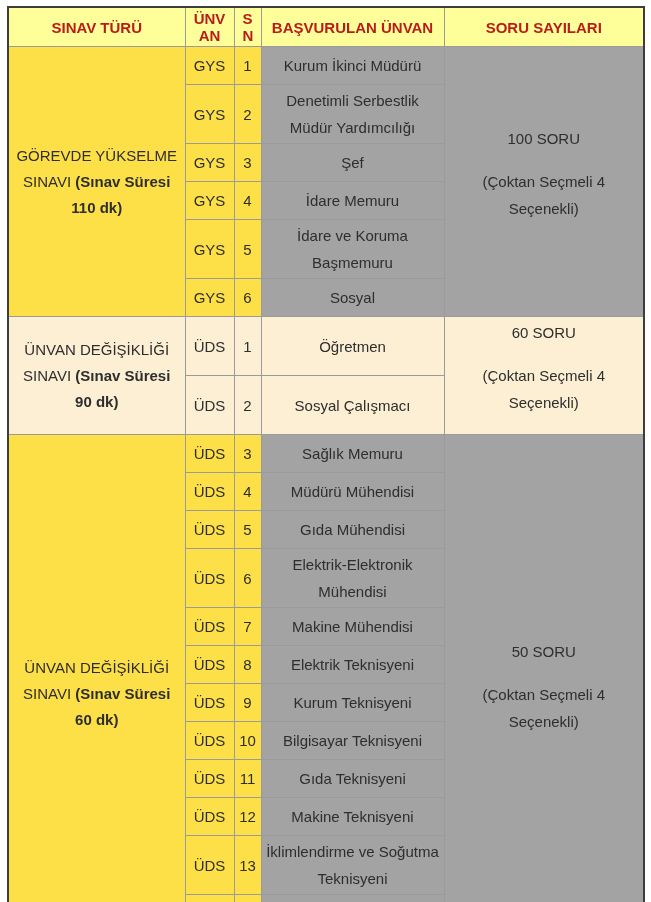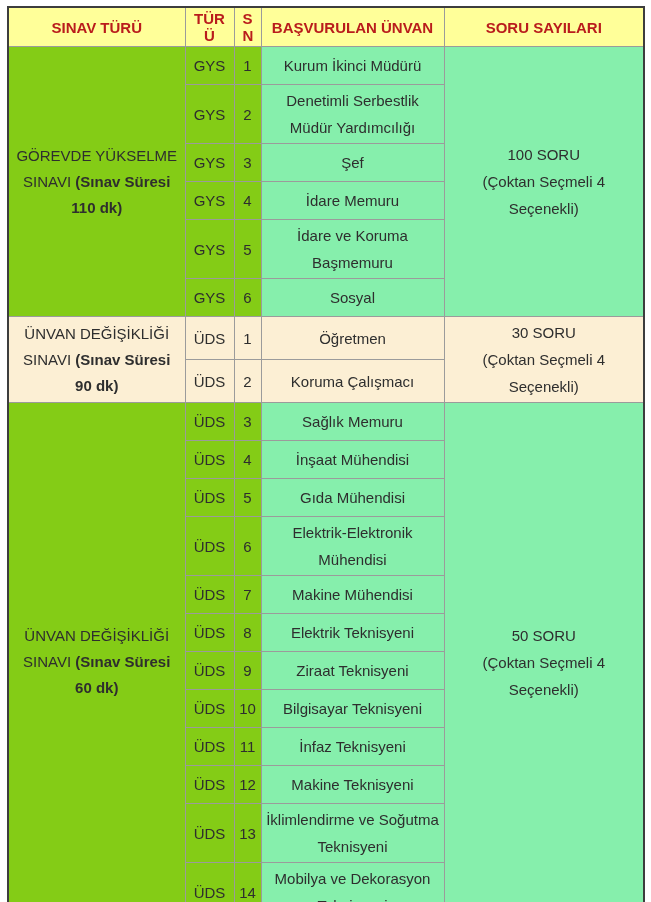--- a/index.html
+++ b/index.html
@@ -32,51 +32,51 @@
     background: #ffff99;
     font-weight: bold;
     color: #b91c1c;
     line-height: normal;
     height: 30px;
     padding: 2px 8px;
   }
   tr.s { height: 38px; }
   tr.d { height: 58px; }
 
-  .bg-green { background: #84cc16; }
+  .bg-green { background: #fde047; }
   .bg-cream { background: #fcefd4; text-align: center; }
-  .bg-white { background: #86efac; }
+  .bg-white { background: #a3a3a3; }
 
   td.glabel {
     line-height: 26px;
     padding: 2px 4px;
   }
   td.glabel b { font-weight: bold; margin-top: 8px; }
 
   td.soru { line-height: 27px; }
   .wrapnarrow {
     max-width: 178px;
-    margin: 0 auto;
+    margin: 16px auto;
   }
 </style>
 </head>
 <body>
 
 <table class="exam-table">
   <colgroup>
     <col style="width:177px">
     <col style="width:49px">
     <col style="width:27px">
     <col style="width:183px">
     <col style="width:200px">
   </colgroup>
   <thead>
     <tr>
       <th>SINAV TÜRÜ</th>
-      <th>TÜRÜ</th>
+      <th>ÜNVAN</th>
       <th>SN</th>
       <th>BAŞVURULAN ÜNVAN</th>
       <th>SORU SAYILARI</th>
     </tr>
   </thead>
   <tbody>
 
     <tr class="s">
       <td class="glabel bg-green" rowspan="6">
         <span>GÖREVDE YÜKSELME SINAVI</span>
@@ -118,47 +118,47 @@
 
     <tr class="s">
       <td class="glabel bg-cream" rowspan="2">
         <span>ÜNVAN DEĞİŞİKLİĞİ SINAVI</span>
         <b>(Sınav Süresi 90 dk)</b>
       </td>
       <td class="bg-cream">ÜDS</td>
       <td class="bg-cream">1</td>
       <td class="bg-cream">Öğretmen</td>
       <td class="soru bg-cream" rowspan="2">
-        <div>30 SORU</div>
+        <div>60 SORU</div>
         <div class="wrapnarrow">(Çoktan Seçmeli 4 Seçenekli)</div>
       </td>
     </tr>
     <tr class="s">
       <td class="bg-cream">ÜDS</td>
       <td class="bg-cream">2</td>
-      <td class="bg-cream">Koruma Çalışmacı</td>
+      <td class="bg-cream">Sosyal Çalışmacı</td>
     </tr>
 
     <tr class="s">
       <td class="glabel bg-green" rowspan="12">
         <span>ÜNVAN DEĞİŞİKLİĞİ SINAVI</span>
         <b>(Sınav Süresi 60 dk)</b>
       </td>
       <td class="bg-green">ÜDS</td>
       <td class="bg-green">3</td>
       <td class="bg-white">Sağlık Memuru</td>
       <td class="soru bg-white" rowspan="12">
         <div>50 SORU</div>
         <div class="wrapnarrow">(Çoktan Seçmeli 4 Seçenekli)</div>
       </td>
     </tr>
     <tr class="s">
       <td class="bg-green">ÜDS</td>
       <td class="bg-green">4</td>
-      <td class="bg-white">İnşaat Mühendisi</td>
+      <td class="bg-white">Müdürü Mühendisi</td>
     </tr>
     <tr class="s">
       <td class="bg-green">ÜDS</td>
       <td class="bg-green">5</td>
       <td class="bg-white">Gıda Mühendisi</td>
     </tr>
     <tr class="d">
       <td class="bg-green">ÜDS</td>
       <td class="bg-green">6</td>
       <td class="bg-white">Elektrik-Elektronik Mühendisi</td>
@@ -169,31 +169,31 @@
       <td class="bg-white">Makine Mühendisi</td>
     </tr>
     <tr class="s">
       <td class="bg-green">ÜDS</td>
       <td class="bg-green">8</td>
       <td class="bg-white">Elektrik Teknisyeni</td>
     </tr>
     <tr class="s">
       <td class="bg-green">ÜDS</td>
       <td class="bg-green">9</td>
-      <td class="bg-white">Ziraat Teknisyeni</td>
+      <td class="bg-white">Kurum Teknisyeni</td>
     </tr>
     <tr class="s">
       <td class="bg-green">ÜDS</td>
       <td class="bg-green">10</td>
       <td class="bg-white">Bilgisayar Teknisyeni</td>
     </tr>
     <tr class="s">
       <td class="bg-green">ÜDS</td>
       <td class="bg-green">11</td>
-      <td class="bg-white">İnfaz Teknisyeni</td>
+      <td class="bg-white">Gıda Teknisyeni</td>
     </tr>
     <tr class="s">
       <td class="bg-green">ÜDS</td>
       <td class="bg-green">12</td>
       <td class="bg-white">Makine Teknisyeni</td>
     </tr>
     <tr class="d">
       <td class="bg-green">ÜDS</td>
       <td class="bg-green">13</td>
       <td class="bg-white">İklimlendirme ve Soğutma Teknisyeni</td>

